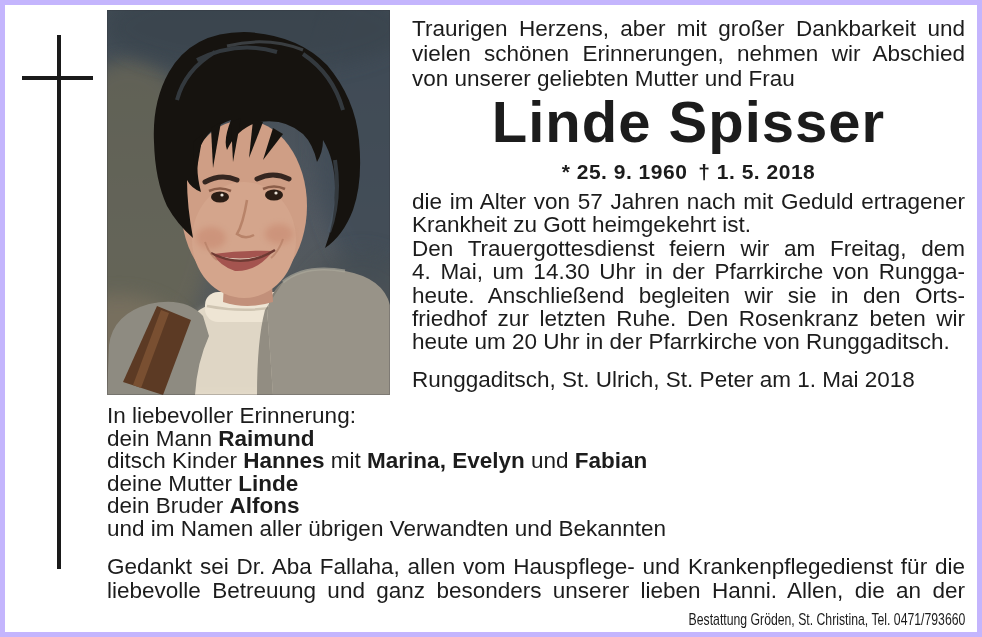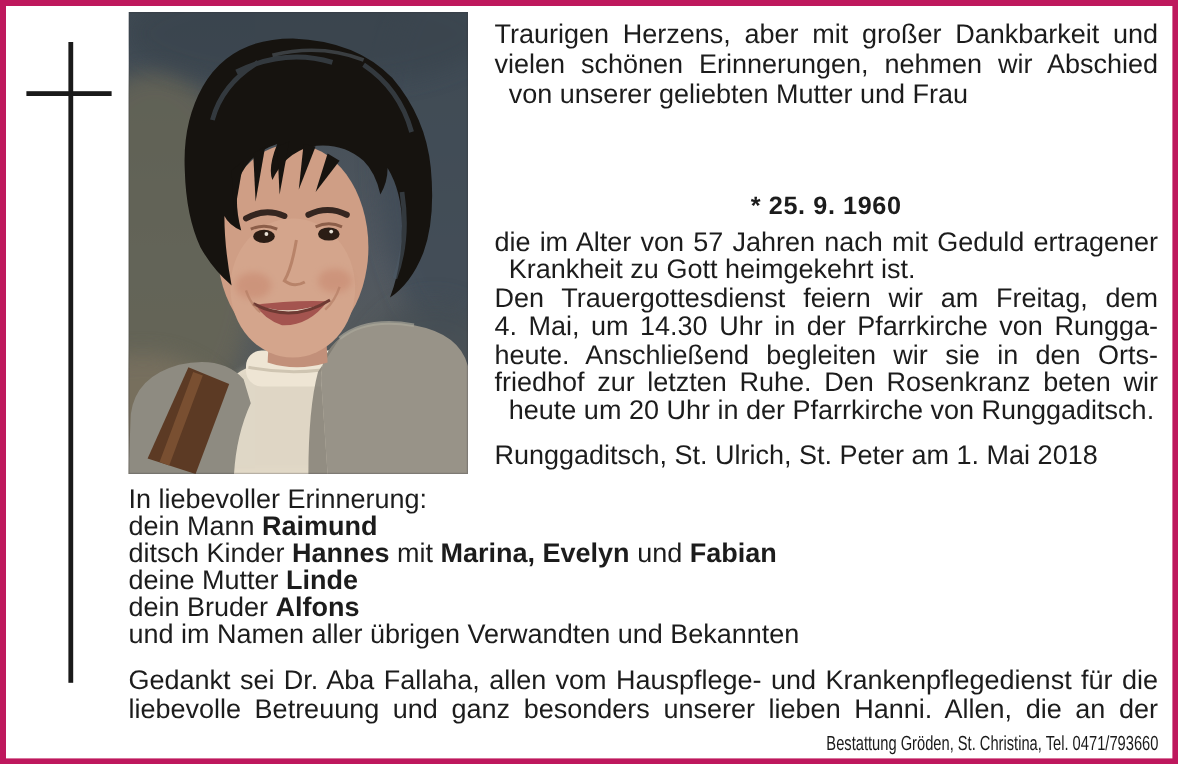--- a/index.html
+++ b/index.html
@@ -1,18 +1,18 @@
 <!DOCTYPE html>
 <html><head>
 <meta charset="utf-8">
 <style>
   html,body{margin:0;padding:0;background:#ffffff;}
   .page{
     position:relative;width:982px;height:637px;box-sizing:border-box;
-    background:#ffffff;border:5px solid #be185d;overflow:hidden;
+    background:#ffffff;border:5px solid #c4b5fd;overflow:hidden;
     font-family:"Liberation Sans",sans-serif;color:#1c1c1c;
   }
   
   .cross-v{position:absolute;left:52px;top:30px;width:4px;height:534px;background:#1a1a1a;}
   .cross-h{position:absolute;left:17px;top:71px;width:71px;height:4px;background:#1a1a1a;}
   
   .photo{position:absolute;left:102px;top:5px;width:283px;height:385px;overflow:hidden;}
   .photo svg{display:block;}
   
   .rblock{position:absolute;left:407px;width:553px;}
@@ -20,21 +20,21 @@
   .name{top:86px;text-align:center;font-size:58px;font-weight:bold;letter-spacing:1px;line-height:62px;white-space:nowrap;}
   .dates{top:155px;display:flex;justify-content:center;gap:11px;font-size:21px;font-weight:bold;line-height:24px;letter-spacing:.5px;}
   .para1{top:185px;font-size:22.5px;line-height:23.3px;}
   .para2{top:232px;font-size:22.5px;line-height:23.3px;}
   .placeline{top:362px;font-size:22.5px;line-height:25px;}
   
   .family{position:absolute;left:102px;top:400px;width:650px;font-size:22.5px;line-height:22.6px;}
   .family b{font-weight:bold;}
   .thanks{position:absolute;left:102px;top:550px;width:858px;font-size:22.5px;line-height:24px;}
   .jline{text-align:justify;text-align-last:justify;}
-  .jline.last{text-align-last:left;margin-left:12px;}
+  .jline.last{text-align-last:left;}
   .thanks-last{position:relative;}
   .credit{
     position:absolute;right:0;top:5px;font-size:17px;white-space:nowrap;
     transform:scaleX(.72);transform-origin:100% 50%;color:#1a1a1a;
   }
 </style>
 </head>
 <body>
 
 <div class="page">
@@ -124,23 +124,25 @@
       <rect x="0.5" y="0.5" width="282" height="384" fill="none" stroke="#2e3136" stroke-opacity=".25"></rect>
     </svg>
   </div>
 
   <div class="rblock intro">
       <div class="jline">Traurigen Herzens, aber mit großer Dankbarkeit und</div>
       <div class="jline">vielen schönen Erinnerungen, nehmen wir Abschied</div>
       <div class="jline last">von unserer geliebten Mutter und Frau</div>
     </div>
 
+  <div class="rblock name">Linde Spisser</div>
 
   <div class="rblock dates">
     <span>* 25. 9. 1960</span>
+    <span>† 1. 5. 2018</span>
   </div>
 
   <div class="rblock para1">
       <div class="jline">die im Alter von 57 Jahren nach mit Geduld ertragener</div>
       <div class="jline last">Krankheit zu Gott heimgekehrt ist.</div>
     </div>
   <div class="rblock para2">
       <div class="jline">Den Trauergottesdienst feiern wir am Freitag, dem</div>
       <div class="jline">4. Mai, um 14.30 Uhr in der Pfarrkirche von Rungga-</div>
       <div class="jline">heute. Anschließend begleiten wir sie in den Orts-</div>

